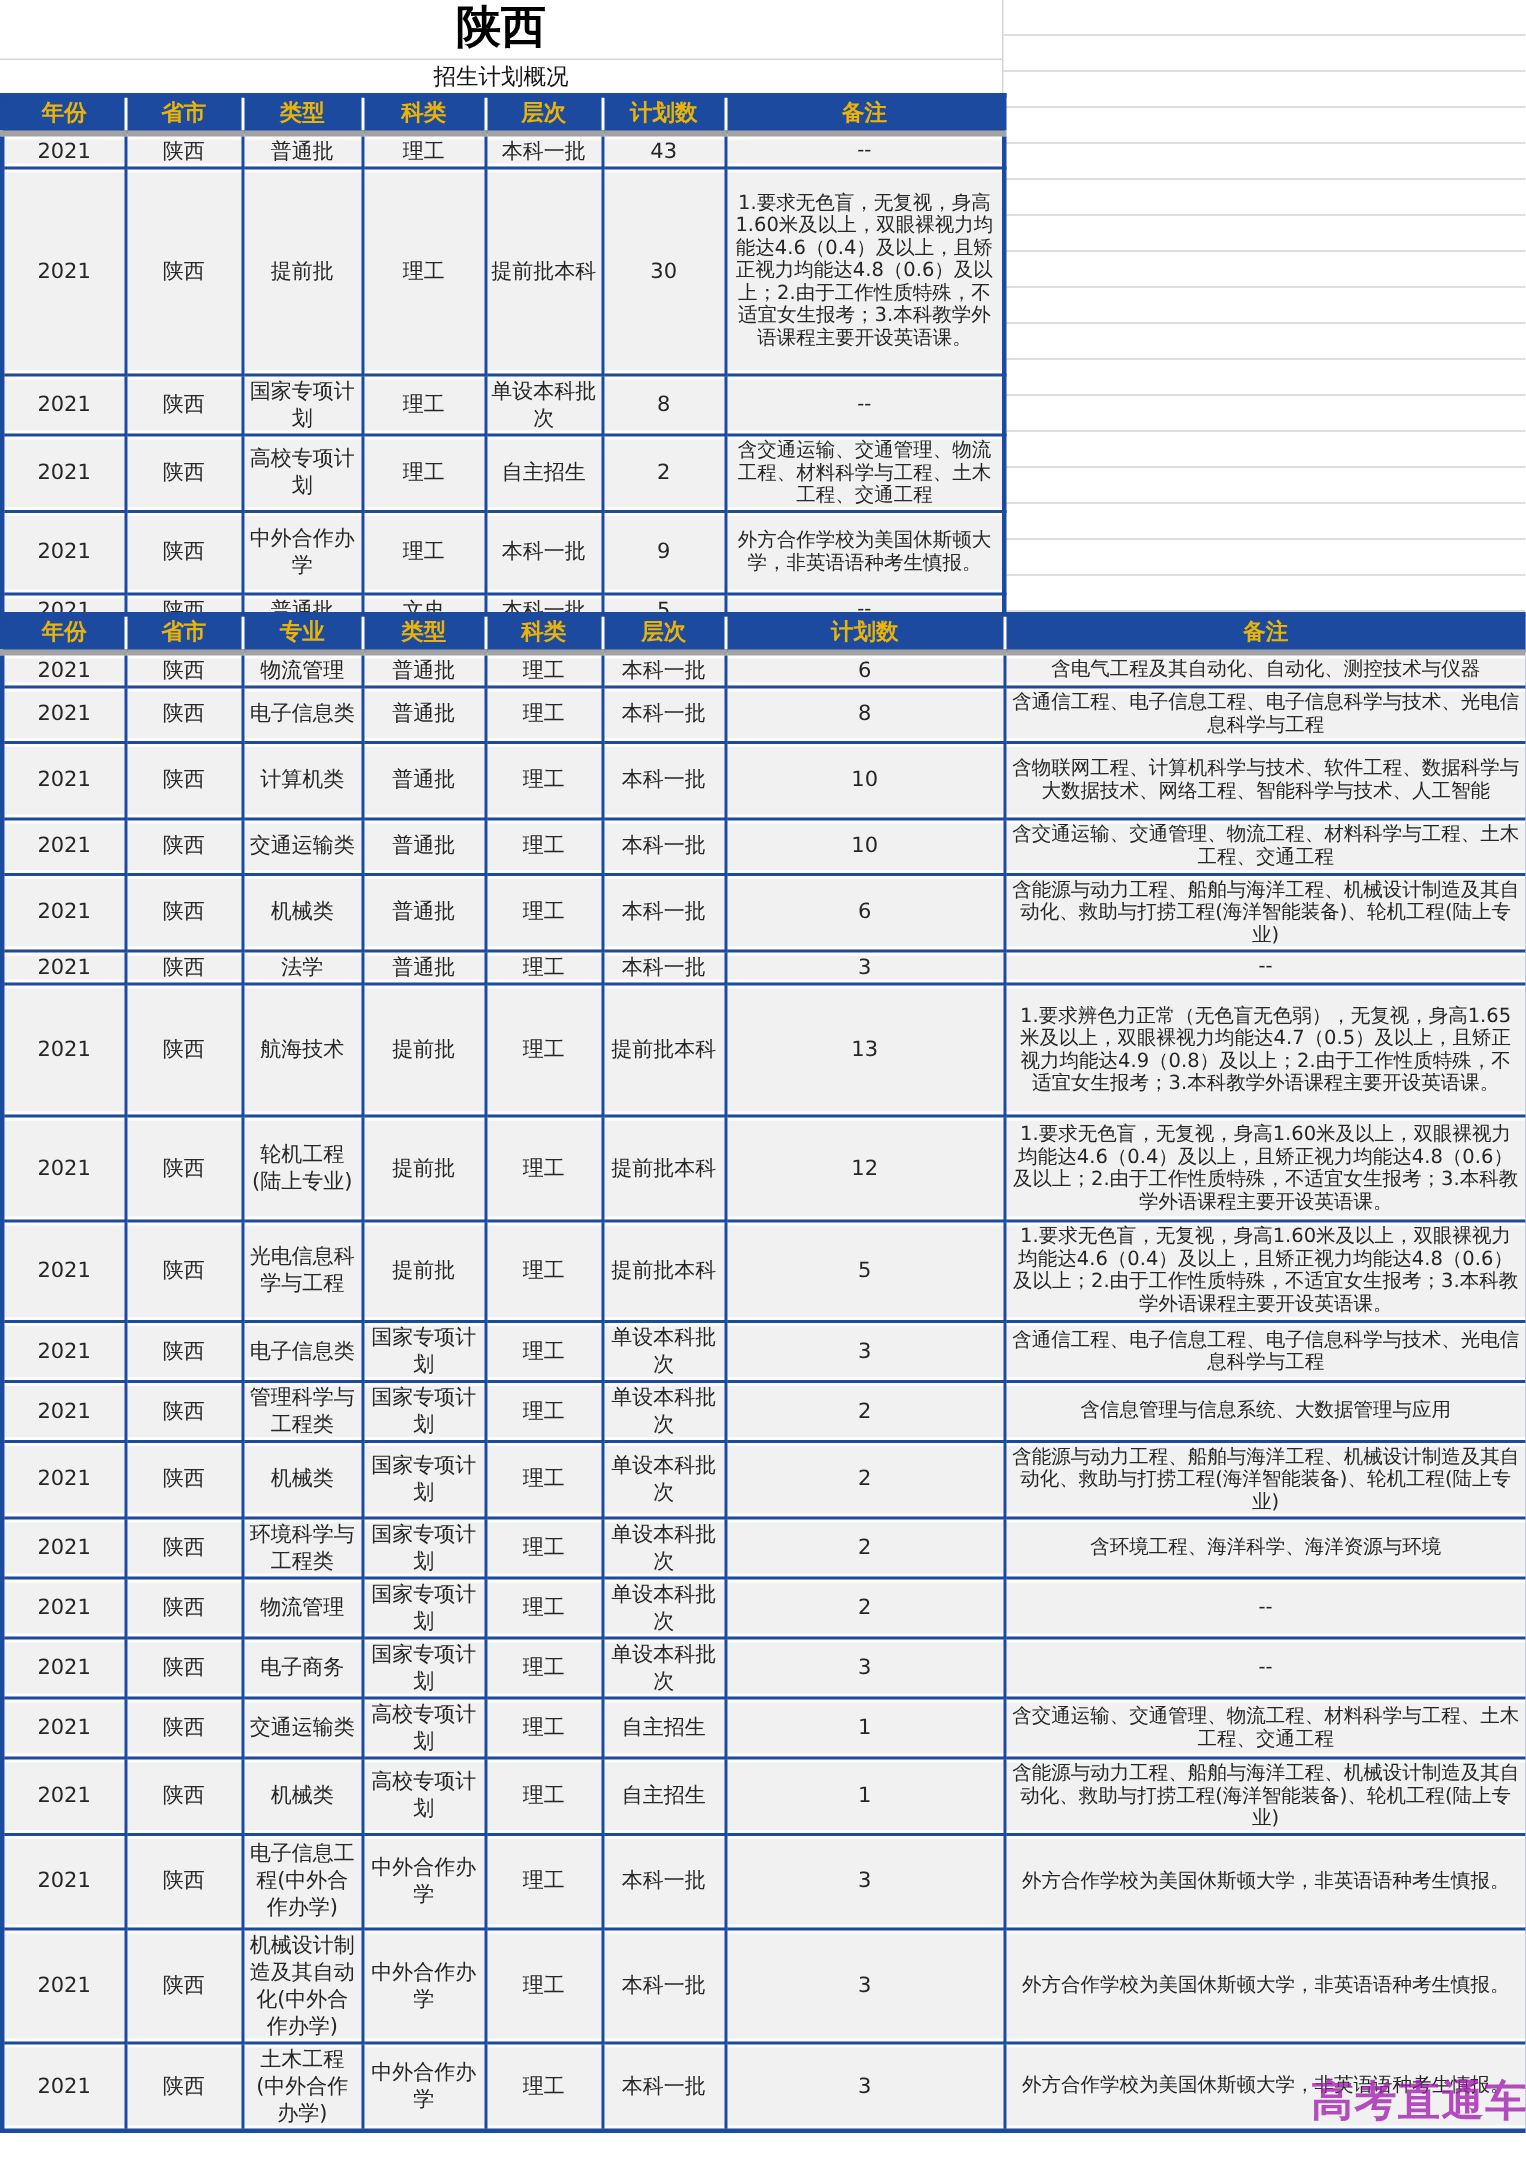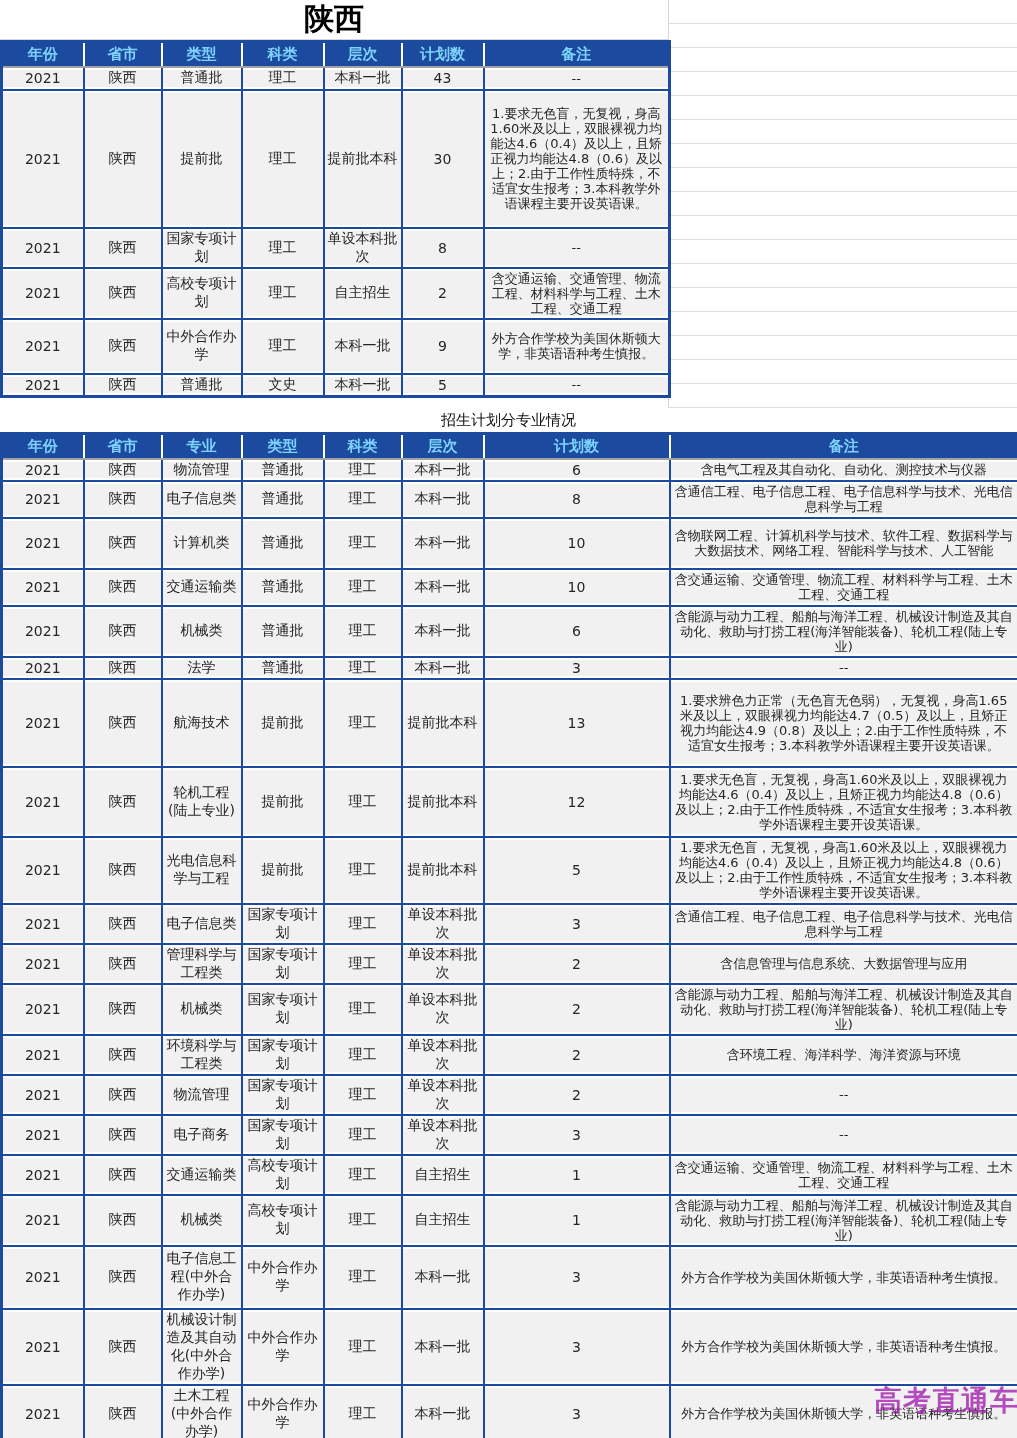--- a/index.html
+++ b/index.html
@@ -40,26 +40,26 @@
   .t2wrap .section-sub { height: 24px; line-height: 24px; }
   table {
     border-collapse: collapse;
     table-layout: fixed;
     border: 3px solid #1b4a9f;
   }
   #t1 { width: 668px; }
   #t2 { width: 1017px; }
   th {
     background: #1b4a9f;
-    color: #7dd3fc;
+    color: #eab308;
     font-size: 15px;
     font-weight: bold;
     height: 25px;
     border-left: 2px solid #ffffff;
-    border-bottom: 2px solid #a3a3a3;
+    border-bottom: 4px solid #a3a3a3;
     padding: 1px 2px;
   }
   th:first-child { border-left: none; }
   td {
     border: 2px solid #1b4a9f;
     background: #f1f1f1;
     box-shadow: inset 0 2px 0 #ffffff, inset 0 -2px 0 #ffffff;
     font-size: 14px;
     text-align: center;
     vertical-align: middle;
@@ -85,20 +85,21 @@
     white-space: nowrap;
   }
 </style>
 </head>
 <body>
 
 <div class="grid-bg"></div>
 
 <div class="t1wrap">
   <div class="page-title">陕西</div>
+  <div class="section-sub">招生计划概况</div>
   <table id="t1">
     <colgroup>
       <col style="width:82px">
         <col style="width:78px">
         <col style="width:80px">
       <col style="width:82px">
         <col style="width:78px">
         <col style="width:82px">
       <col style="width:186px">
     </colgroup>
@@ -166,21 +167,20 @@
           <td>文史</td>
           <td>本科一批</td>
           <td>5</td>
           <td class="remark">--</td>
         </tr>
       </tbody>
   </table>
 </div>
 
 <div class="t2wrap">
-  <div class="section-sub">招生计划分专业情况</div>
   <table id="t2">
     <colgroup>
       <col style="width:82px">
         <col style="width:78px">
         <col style="width:80px">
       <col style="width:82px">
         <col style="width:78px">
         <col style="width:82px">
       <col style="width:186px">
         <col style="width:349px">

